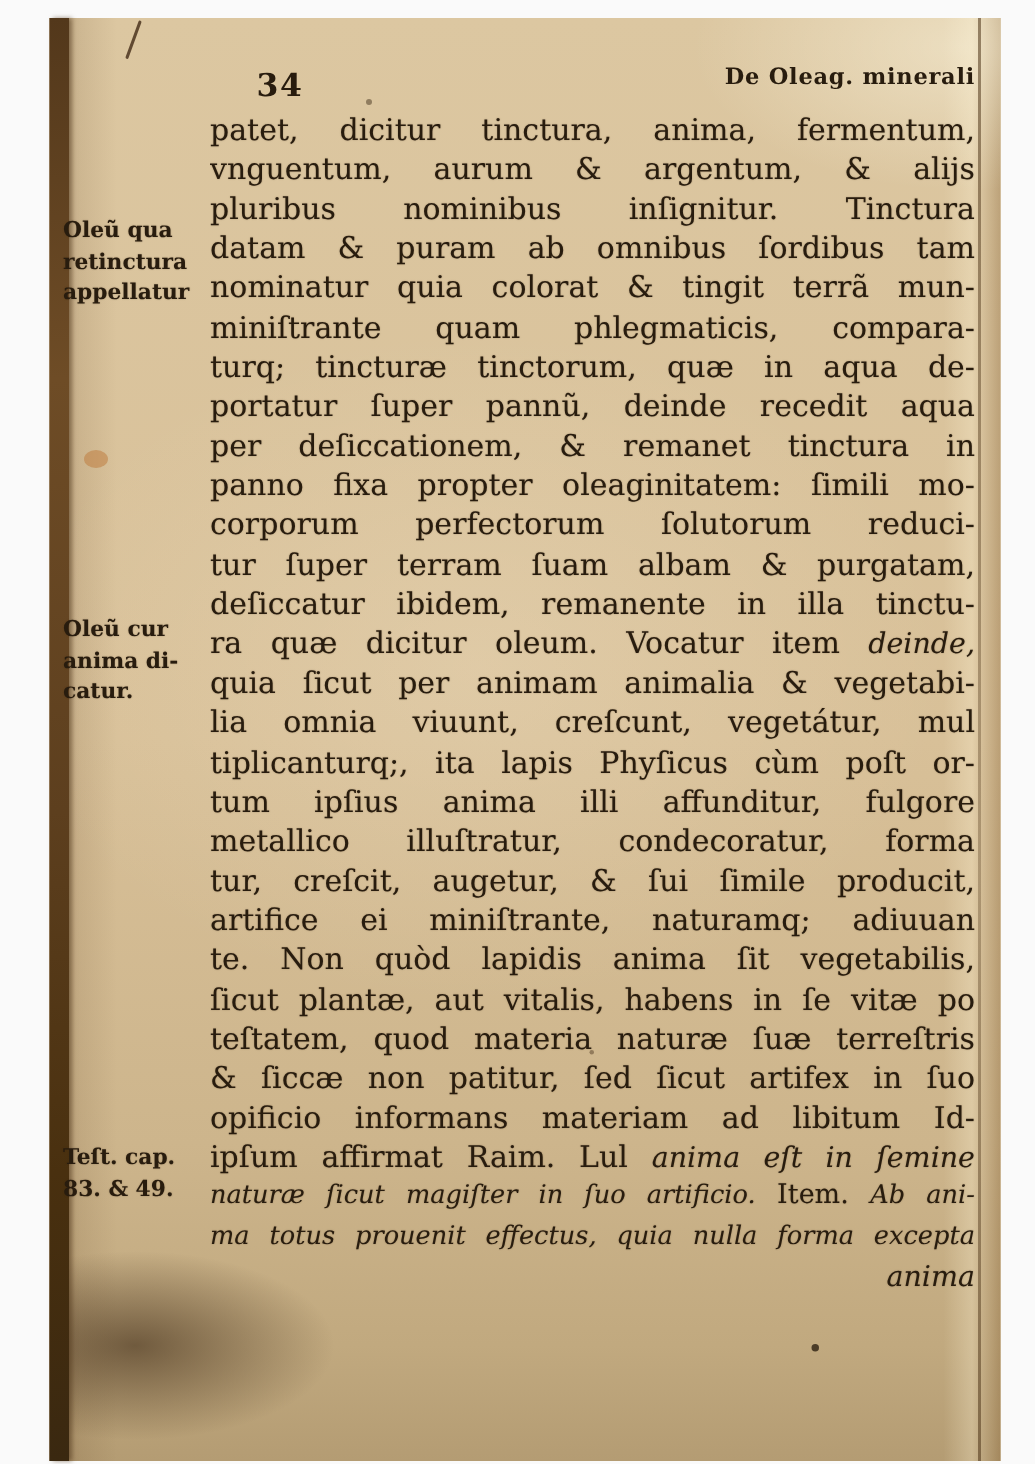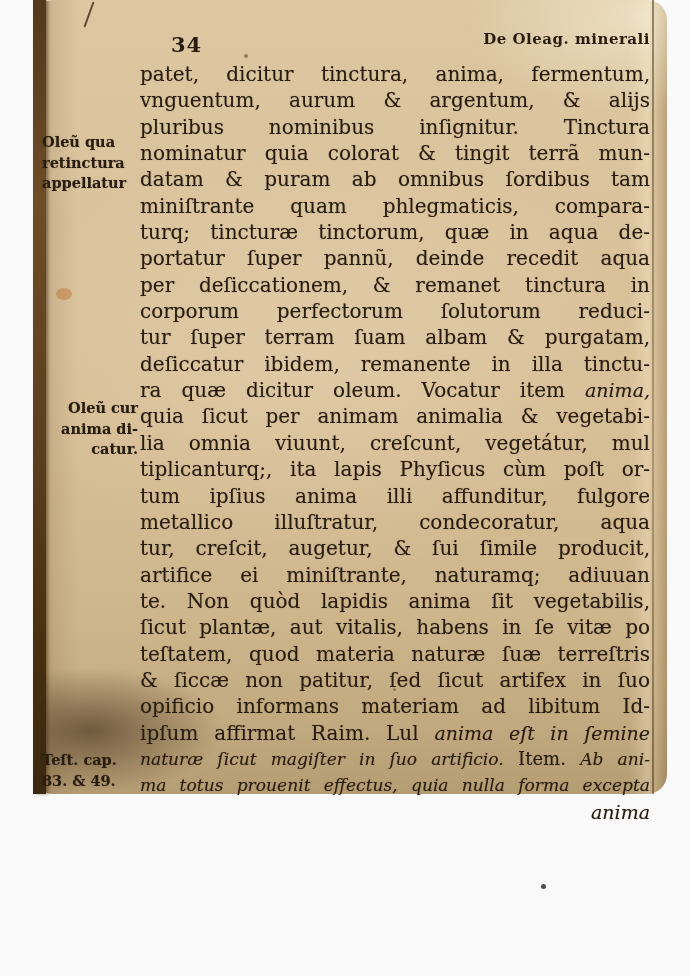--- a/index.html
+++ b/index.html
@@ -2,30 +2,29 @@
 <html><head>
 <meta charset="utf-8">
 <style>
   html,body{margin:0;padding:0;}
   body{
     width:690px;height:976px;position:relative;overflow:hidden;
     background:var(--background,#fafafa);
     font-family:"DejaVu Serif","Liberation Serif",serif;
   }
   .page{
-    position:absolute;left:33px;top:0;width:634px;height:794px;
+    position:absolute;left:33px;top:12px;width:634px;height:962px;
     background:
       radial-gradient(ellipse 190px 90px at 9% 92%, rgba(62,42,22,.62), rgba(62,42,22,0) 70%),
       radial-gradient(ellipse 300px 160px at 96% 2%, rgba(255,250,230,.45), rgba(255,250,230,0) 60%),
       radial-gradient(ellipse 420px 300px at 45% 45%, rgba(255,245,225,.18), rgba(255,245,225,0) 75%),
       linear-gradient(90deg, rgba(90,60,30,.38) 0px, rgba(90,60,30,.12) 18px, rgba(90,60,30,0) 45px),
       linear-gradient(90deg, rgba(120,85,45,0) 94%, rgba(255,245,215,.30) 97%, rgba(130,95,50,.35) 100%),
       linear-gradient(180deg, #dcc7a1 0%, #d8c098 50%, #cdb58c 78%, #c1a97f 92%, #b49c73 100%);
     background-color:var(--paper,#d7bf98);
-    border-radius:20px;
   }
   .edge-left{
     position:absolute;left:0;top:0;width:13px;height:100%;
     background:linear-gradient(180deg,#53381b 0%,#6e4c26 25%,#5d3f1e 55%,#49300f 80%,#3a2810 100%);
     box-shadow:2px 0 3px rgba(80,55,28,.55);
   }
   .edge-right-line{
     position:absolute;left:619px;top:0;width:2px;height:100%;
     background:linear-gradient(180deg,rgba(75,50,22,.55),rgba(75,50,22,.30) 60%,rgba(75,50,22,.55));
   }
@@ -71,50 +70,51 @@
     <span class="page-number">34</span>
     <div class="running-header">De Oleag. minerali</div>
   </div>
 
   <div class="margin-notes">
       <div class="mnote" style="top: 88px; margin-top: 44px;">
         <div>Oleũ qua</div>
         <div>retinctura</div>
         <div>appellatur</div>
       </div>
-      <div class="mnote" style="top: 398px; text-align: right;">
+      <div class="mnote" style="top: 398px;">
         <div>Oleũ cur</div>
         <div>anima di-</div>
         <div>catur.</div>
       </div>
       <div class="mnote" style="top: 750px;">
         <div>Teſt. cap.</div>
         <div>83. &amp; 49.</div>
       </div>
     </div>
 
   <div class="body-text">
       <div class="bline"><span>patet, dicitur tinctura, anima, fermentum,</span></div>
       <div class="bline"><span>vnguentum, aurum &amp; argentum, &amp; alijs</span></div>
       <div class="bline"><span>pluribus nominibus inſignitur. Tinctura</span></div>
+      <div class="bline"><span>datam &amp; puram ab omnibus ſordibus tam</span></div>
       <div class="bline"><span>nominatur quia colorat &amp; tingit terrã mun-</span></div>
-      <div class="bline"><span>datam &amp; puram ab omnibus ſordibus tam</span></div>
       <div class="bline"><span>miniſtrante quam phlegmaticis, compara-</span></div>
       <div class="bline"><span>turq; tincturæ tinctorum, quæ in aqua de-</span></div>
       <div class="bline"><span>portatur ſuper pannũ, deinde recedit aqua</span></div>
       <div class="bline"><span>per deſiccationem, &amp; remanet tinctura in</span></div>
+      <div class="bline"><span>panno fixa propter oleaginitatem: ſimili mo-</span></div>
       <div class="bline"><span>corporum perfectorum ſolutorum reduci-</span></div>
       <div class="bline"><span>tur ſuper terram ſuam albam &amp; purgatam,</span></div>
       <div class="bline"><span>deſiccatur ibidem, remanente in illa tinctu-</span></div>
-      <div class="bline"><span>ra quæ dicitur oleum. Vocatur item </span><span class="it">anima,</span></div>
+      <div class="bline"><span>ra quæ dicitur oleum. Vocatur item </span><span class="it">deinde,</span></div>
       <div class="bline"><span>quia ſicut per animam animalia &amp; vegetabi-</span></div>
       <div class="bline"><span>lia omnia viuunt, creſcunt, vegetátur, mul</span></div>
       <div class="bline"><span>tiplicanturq;, ita lapis Phyſicus cùm poſt or-</span></div>
       <div class="bline"><span>tum ipſius anima illi affunditur, fulgore</span></div>
-      <div class="bline"><span>metallico illuſtratur, condecoratur, aqua</span></div>
+      <div class="bline"><span>metallico illuſtratur, condecoratur, forma</span></div>
       <div class="bline"><span>tur, creſcit, augetur, &amp; ſui ſimile producit,</span></div>
       <div class="bline"><span>artifice ei miniſtrante, naturamq; adiuuan</span></div>
       <div class="bline"><span>te. Non quòd lapidis anima ſit vegetabilis,</span></div>
       <div class="bline"><span>ſicut plantæ, aut vitalis, habens in ſe vitæ po</span></div>
       <div class="bline"><span>teſtatem, quod materia naturæ ſuæ terreſtris</span></div>
       <div class="bline"><span>&amp; ſiccæ non patitur, ſed ſicut artifex in ſuo</span></div>
       <div class="bline"><span>opificio informans materiam ad libitum Id-</span></div>
       <div class="bline"><span>ipſum affirmat Raim. Lul  </span><span class="it">anima eſt in ſemine</span></div>
       <div class="bline bline-small"><span class="it">naturæ ſicut magiſter in ſuo artificio.</span><span> Item. </span><span class="it">Ab ani-</span></div>
       <div class="bline bline-small"><span class="it">ma totus prouenit effectus, quia nulla forma excepta</span></div>

